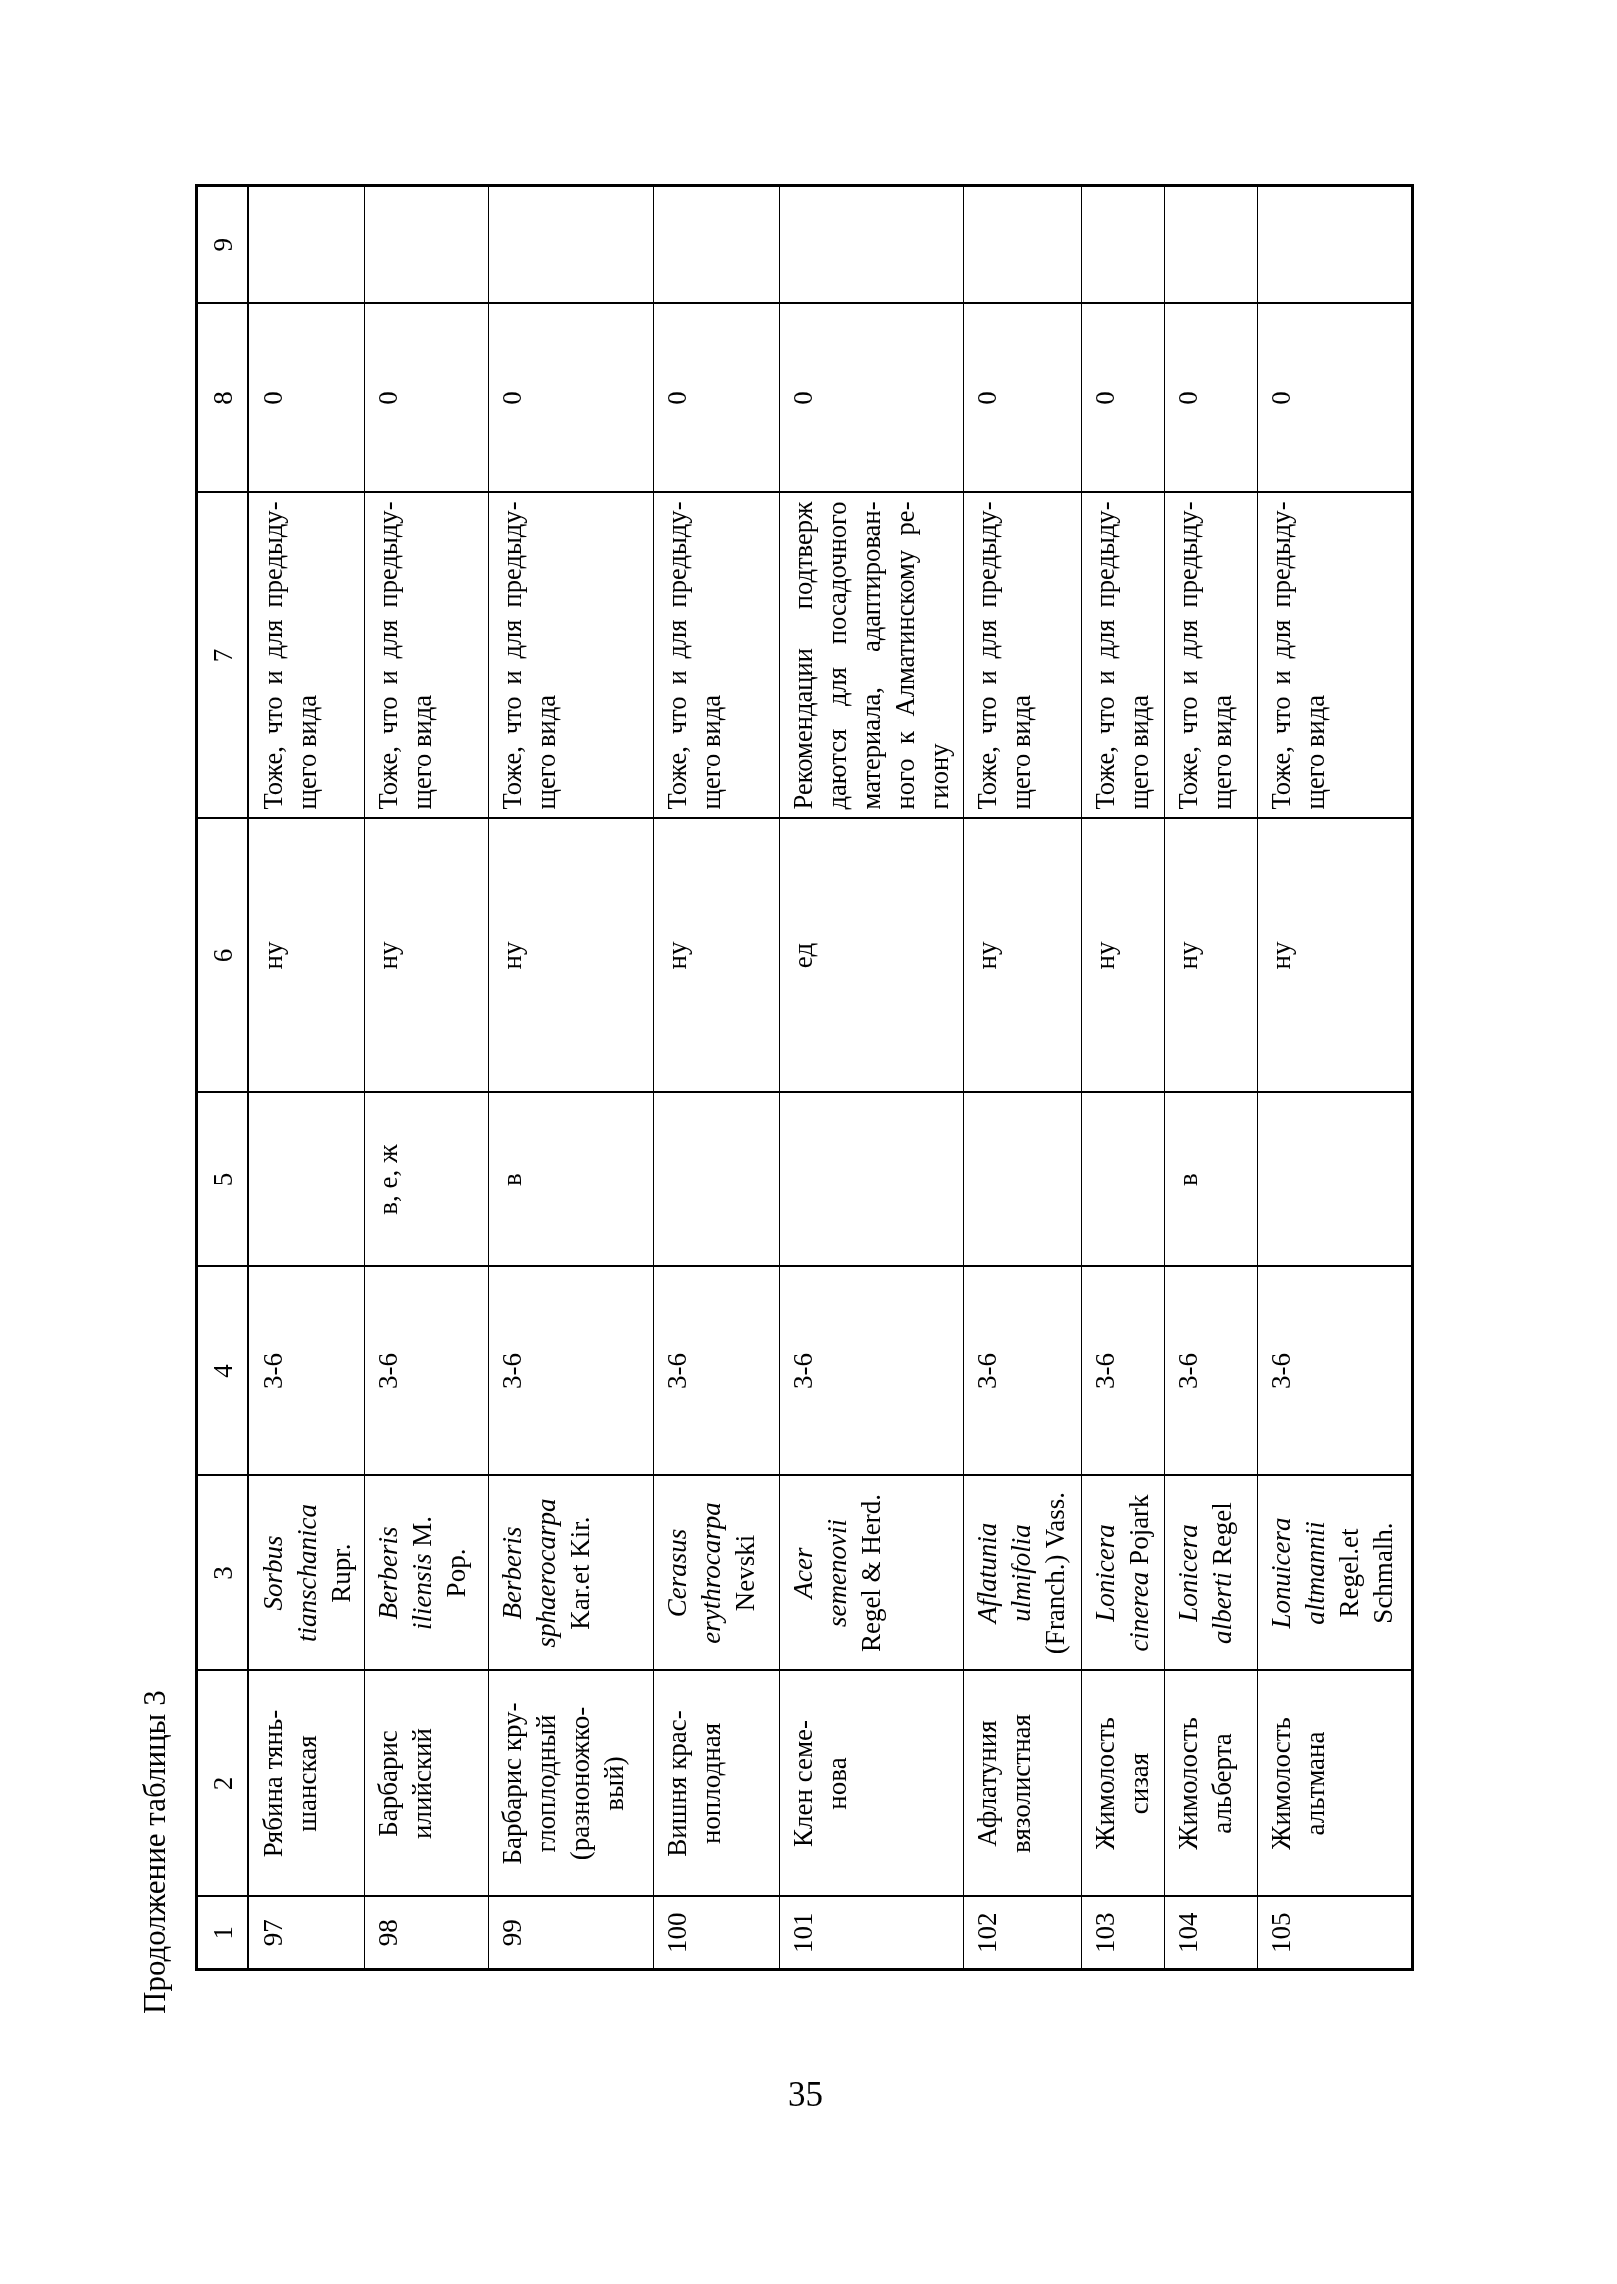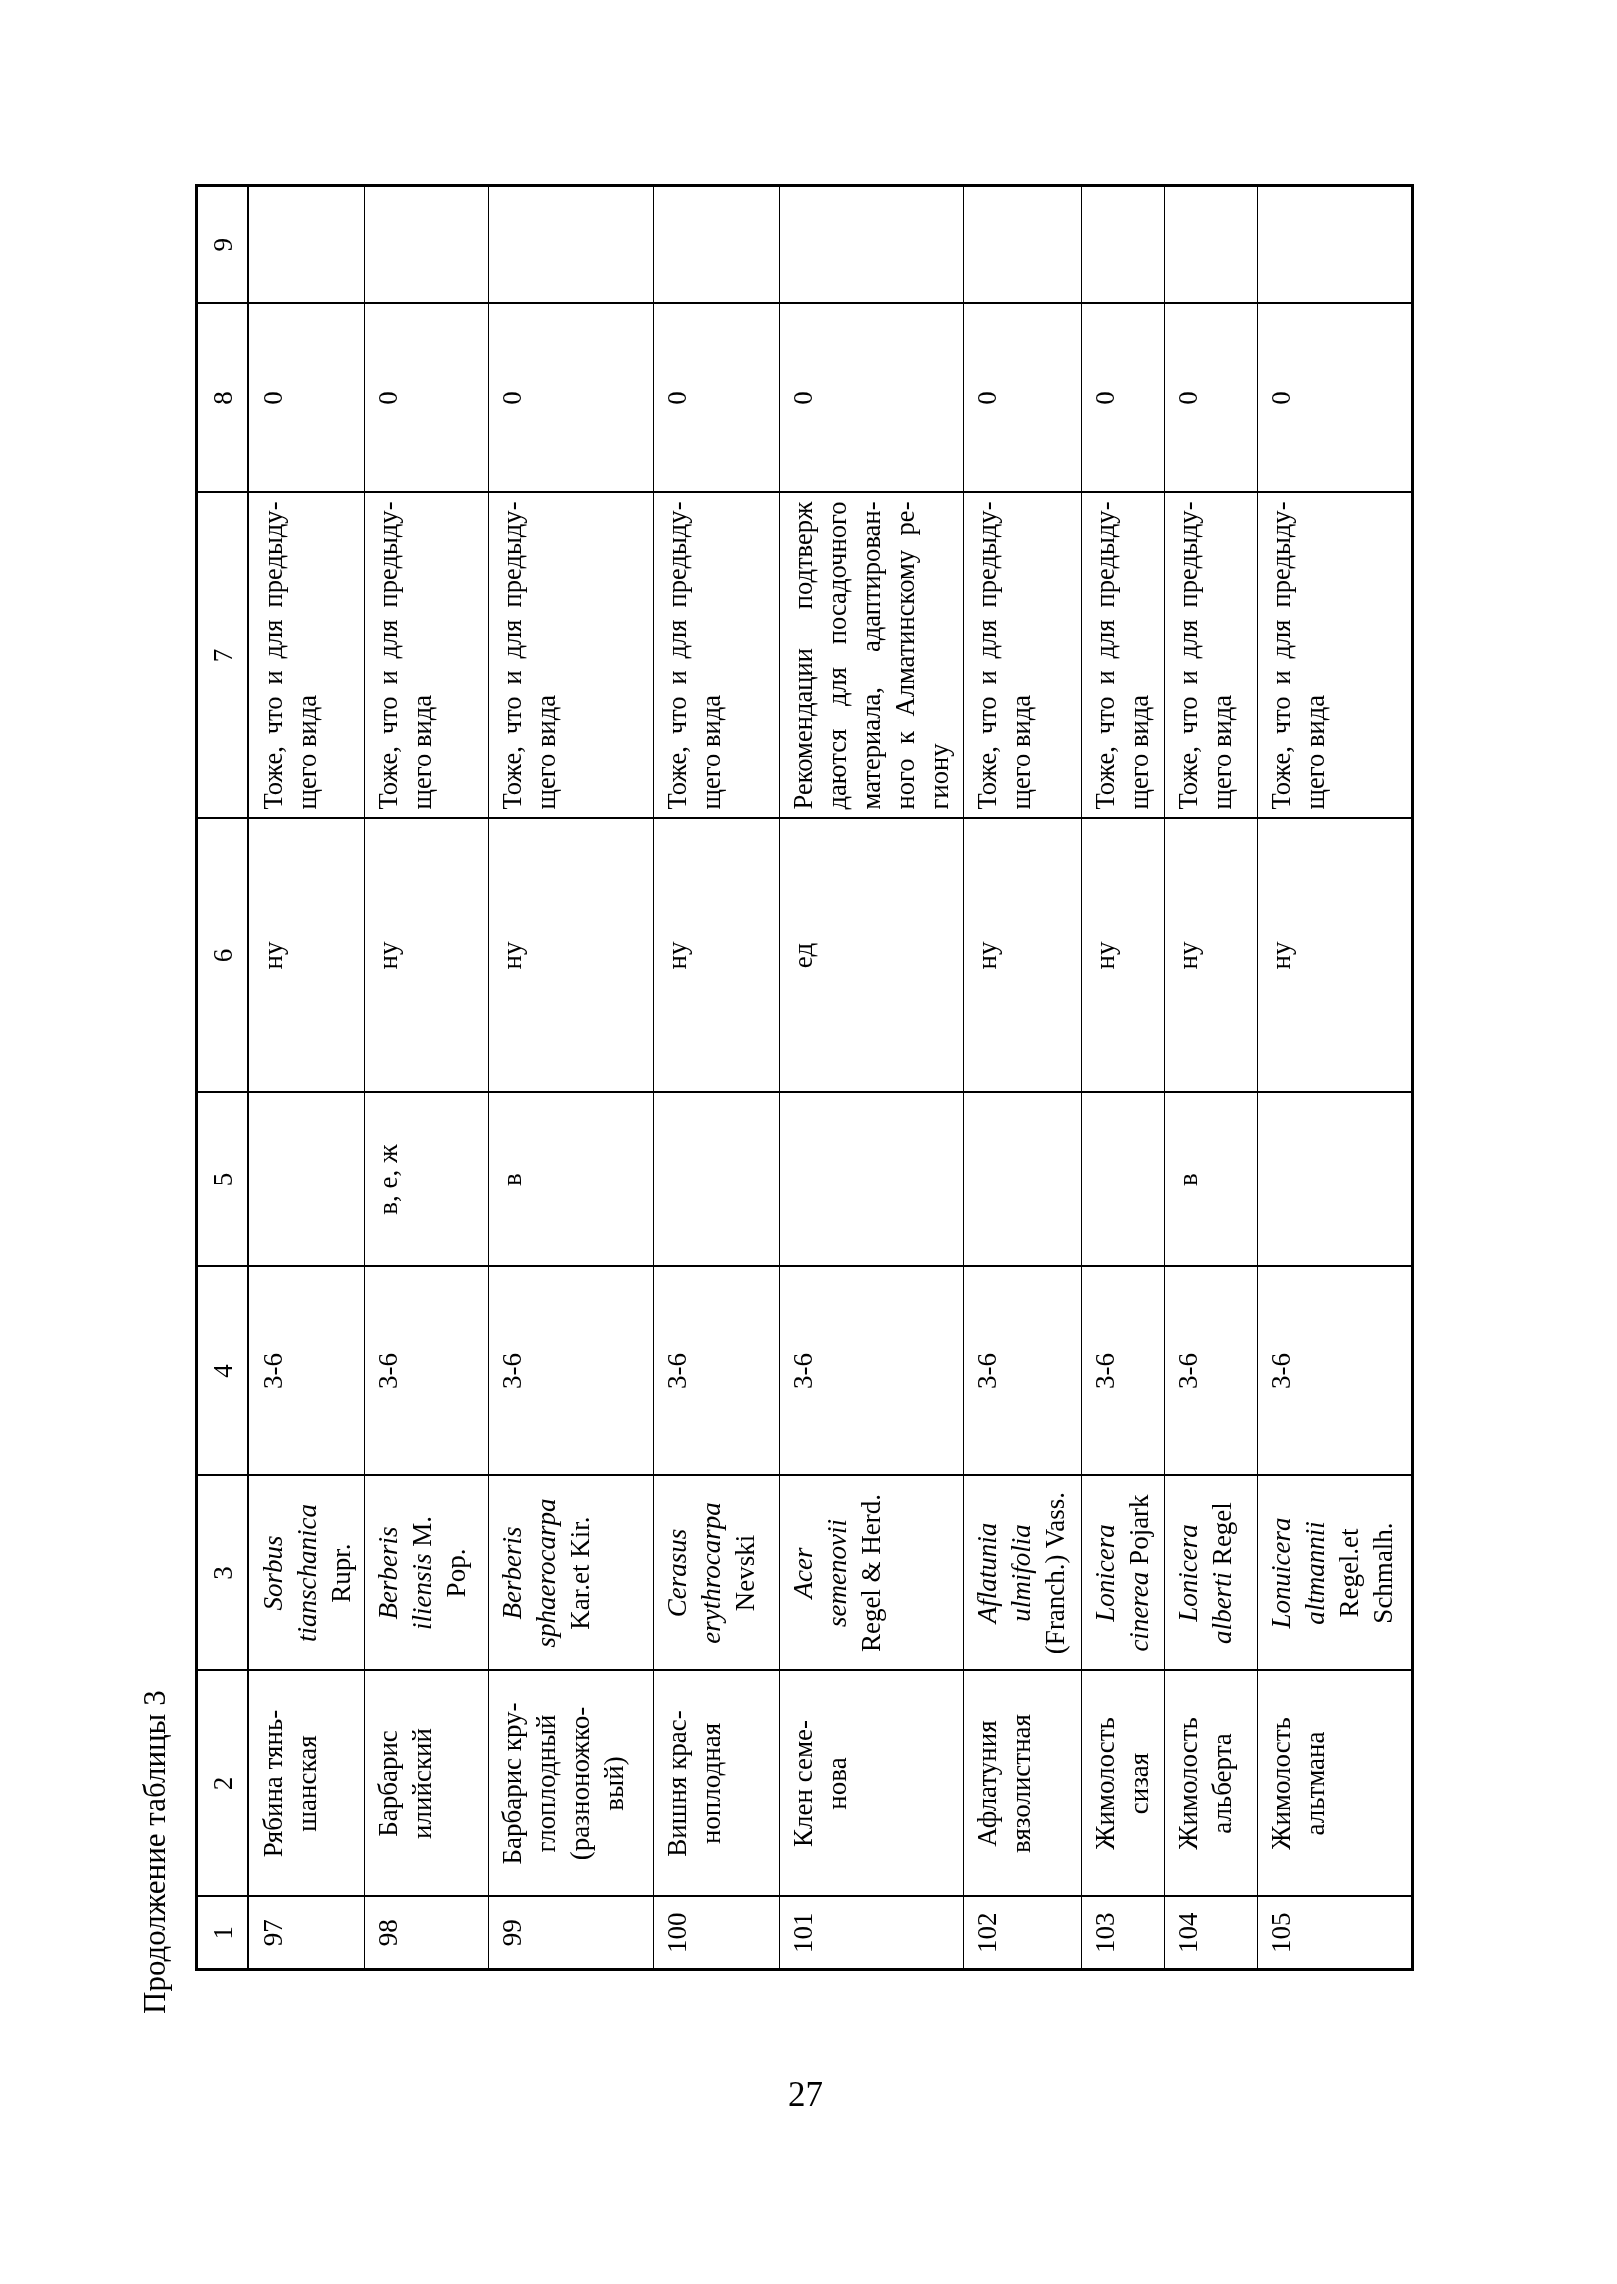--- a/index.html
+++ b/index.html
@@ -270,15 +270,15 @@
             <td class="c7cell">
               <div class="jl">Тоже, что и для предыду-</div>
               <div>щего вида</div>
             </td>
             <td>0</td>
             <td></td>
           </tr>
         </tbody>
     </table>
   </div>
-  <div class="pagenum">27</div>
+  <div class="pagenum">35</div>
 </div>
 
 
 </body></html>

